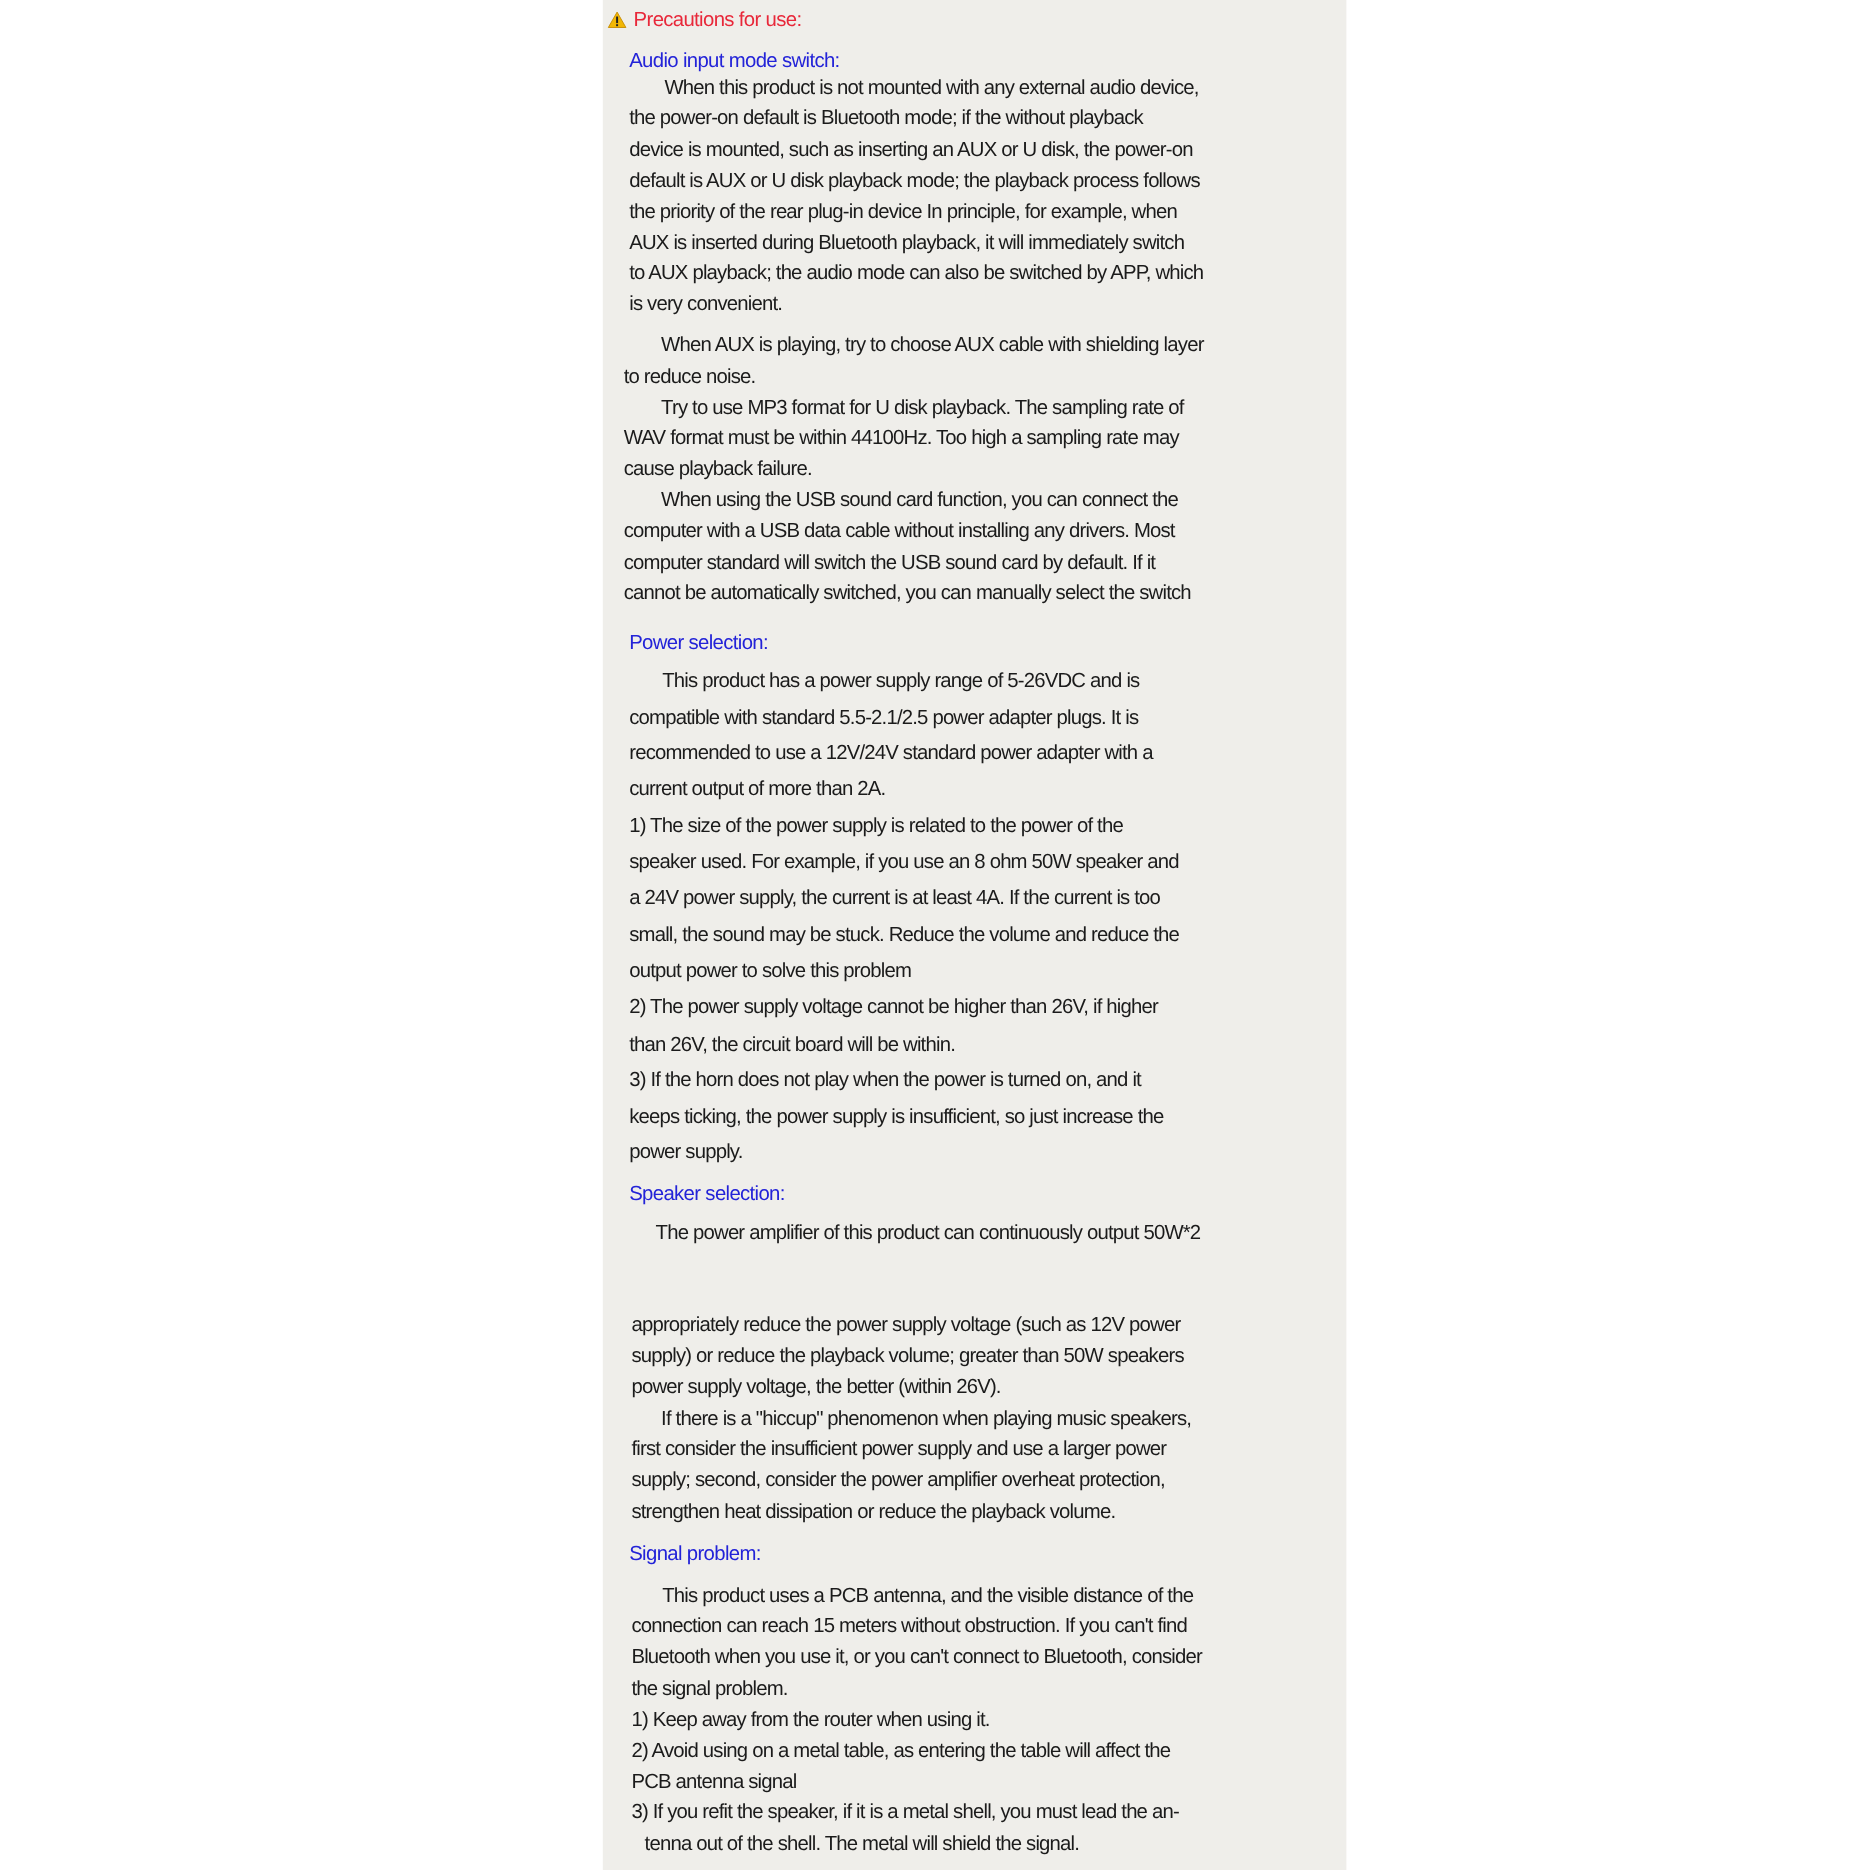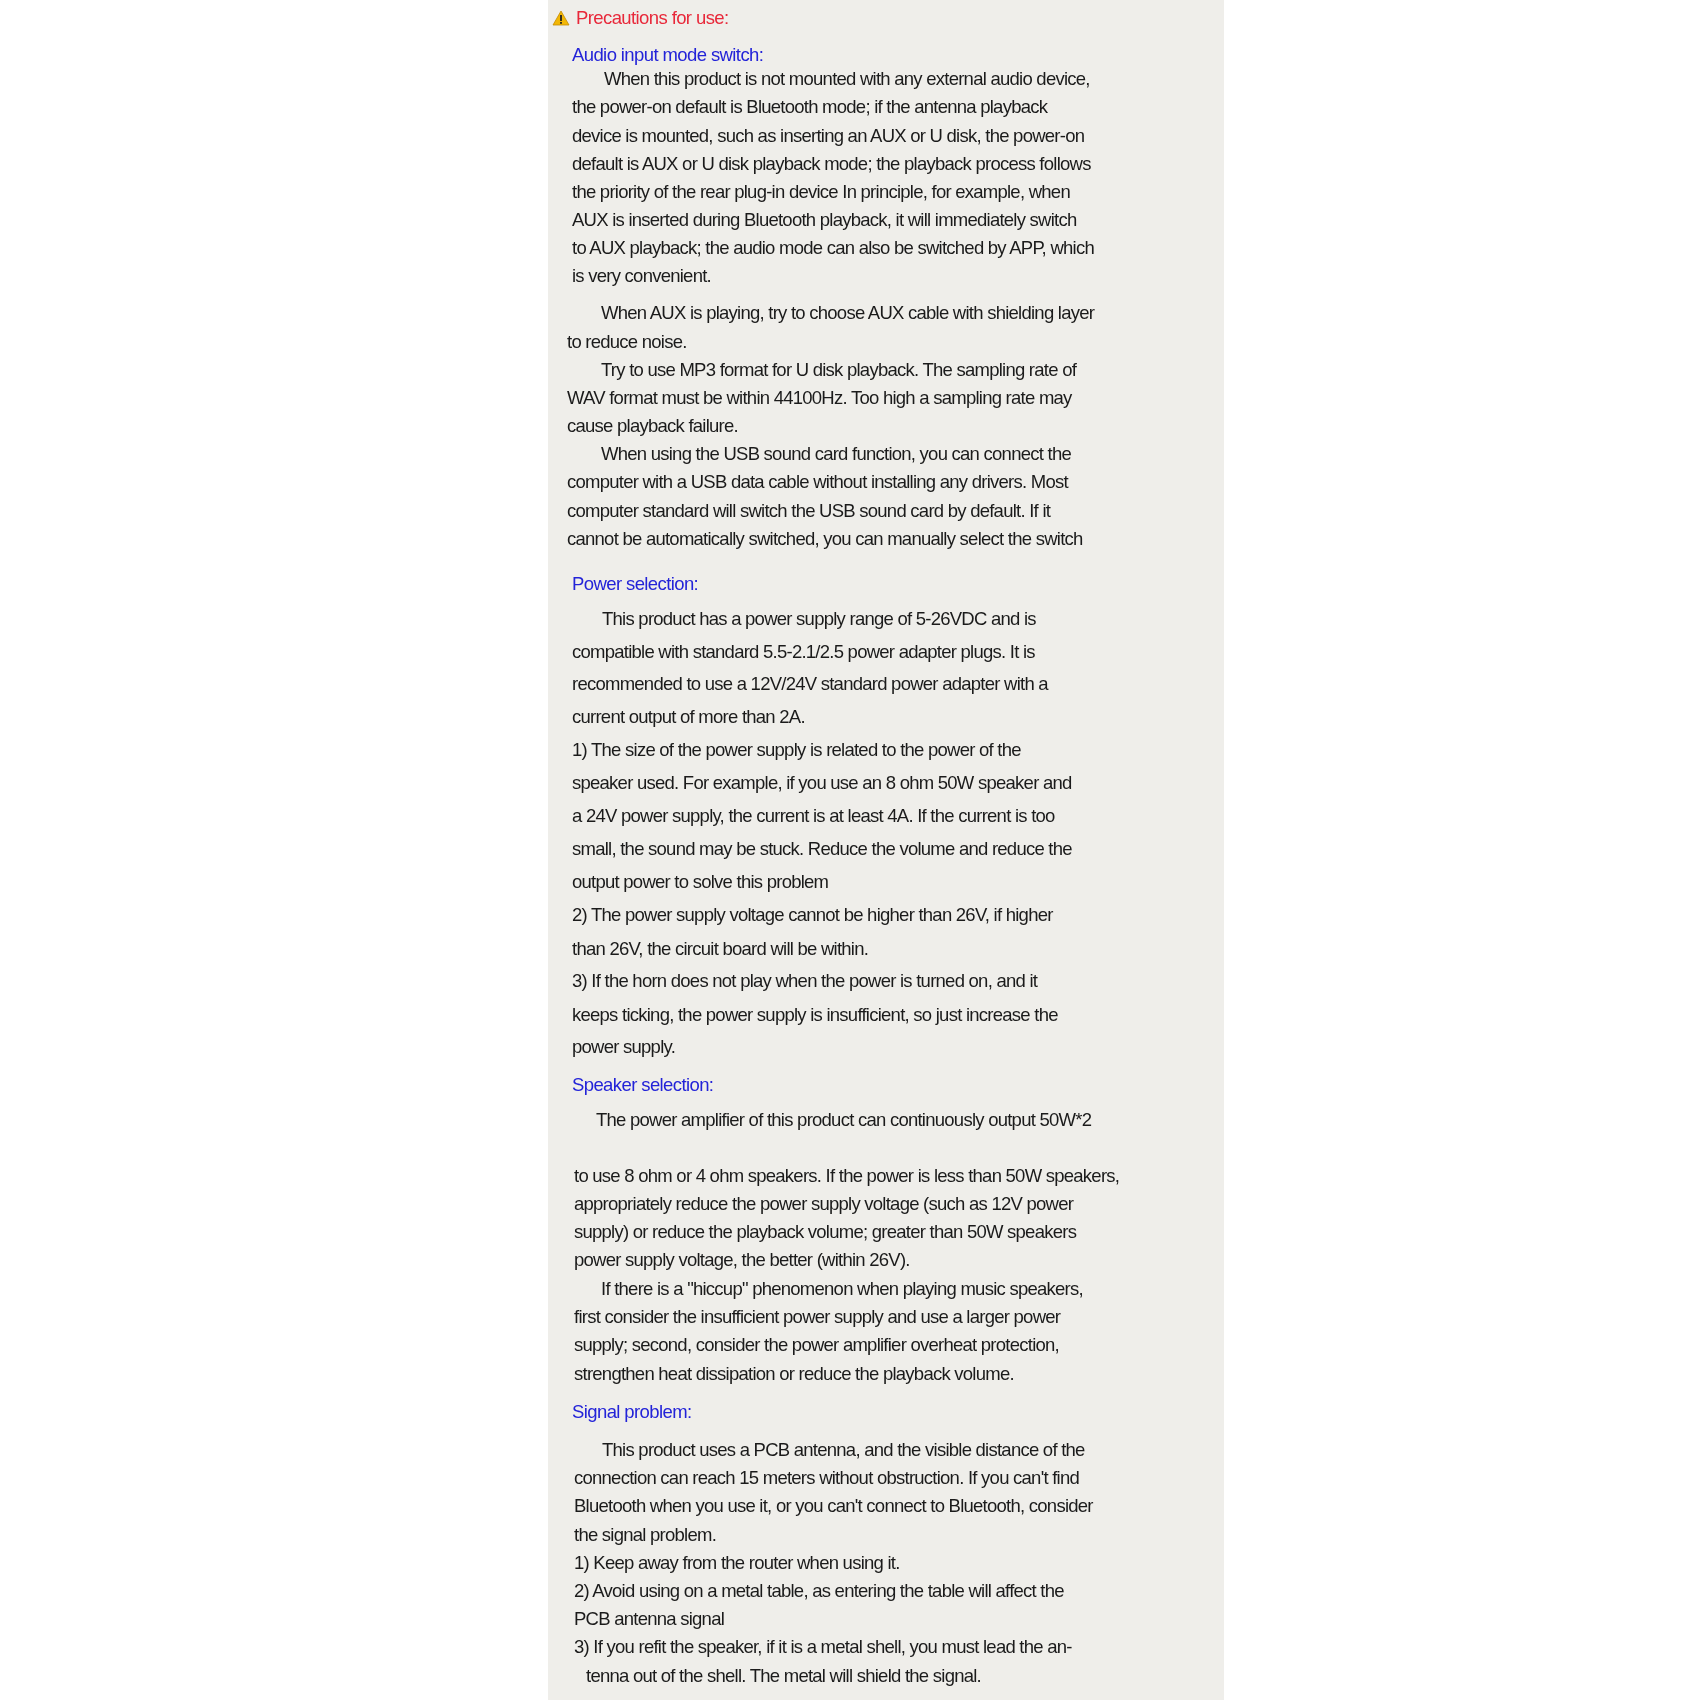--- a/index.html
+++ b/index.html
@@ -20,21 +20,21 @@
 <div class="panel">
   <svg class="warn" viewBox="0 0 18 16">
     <polygon points="9,1 17,15 1,15" fill="#f2b705" stroke="#c48a00" stroke-width="0.8"></polygon>
     <rect x="8.1" y="5" width="1.8" height="6" fill="#222"></rect>
     <rect x="8.1" y="12" width="1.8" height="1.8" fill="#222"></rect>
   </svg>
   <div class="title">Precautions for use:</div>
 
   <div class="hd" style="left:24px;top:55px">Audio input mode switch:</div>
   <div class="ln" style="left:56px;top:79px">When this product is not mounted with any external audio device,</div>
-  <div class="ln" style="left:24px;top:107px">the power-on default is Bluetooth mode; if the antenna playback</div>
+  <div class="ln" style="left:24px;top:107px">the power-on default is Bluetooth mode; if the without playback</div>
   <div class="ln" style="left:24px;top:136px">device is mounted, such as inserting an AUX or U disk, the power-on</div>
   <div class="ln" style="left:24px;top:164px">default is AUX or U disk playback mode; the playback process follows</div>
   <div class="ln" style="left:24px;top:192px">the priority of the rear plug-in device In principle, for example, when</div>
   <div class="ln" style="left:24px;top:220px">AUX is inserted during Bluetooth playback, it will immediately switch</div>
   <div class="ln" style="left:24px;top:248px">to AUX playback; the audio mode can also be switched by APP, which</div>
   <div class="ln" style="left:24px;top:276px">is very convenient.</div>
   <div class="ln" style="left:53px;top:313px">When AUX is playing, try to choose AUX cable with shielding layer</div>
   <div class="ln" style="left:19px;top:342px">to reduce noise.</div>
   <div class="ln" style="left:53px;top:370px">Try to use MP3 format for U disk playback. The sampling rate of</div>
   <div class="ln" style="left:19px;top:398px">WAV format must be within 44100Hz. Too high a sampling rate may</div>
@@ -55,21 +55,20 @@
   <div class="ln" style="left:24px;top:849px">small, the sound may be stuck. Reduce the volume and reduce the</div>
   <div class="ln" style="left:24px;top:882px">output power to solve this problem</div>
   <div class="ln" style="left:24px;top:915px">2) The power supply voltage cannot be higher than 26V, if higher</div>
   <div class="ln" style="left:24px;top:949px">than 26V, the circuit board will be within.</div>
   <div class="ln" style="left:24px;top:981px">3) If the horn does not play when the power is turned on, and it</div>
   <div class="ln" style="left:24px;top:1015px">keeps ticking, the power supply is insufficient, so just increase the</div>
   <div class="ln" style="left:24px;top:1047px">power supply.</div>
 
   <div class="hd" style="left:24px;top:1085px">Speaker selection:</div>
   <div class="ln" style="left:48px;top:1120px">The power amplifier of this product can continuously output 50W*2</div>
-  <div class="ln" style="left:26px;top:1176px">to use 8 ohm or 4 ohm speakers. If the power is less than 50W speakers,</div>
   <div class="ln" style="left:26px;top:1204px">appropriately reduce the power supply voltage (such as 12V power</div>
   <div class="ln" style="left:26px;top:1232px">supply) or reduce the playback volume; greater than 50W speakers</div>
   <div class="ln" style="left:26px;top:1260px">power supply voltage, the better (within 26V).</div>
   <div class="ln" style="left:53px;top:1289px">If there is a "hiccup" phenomenon when playing music speakers,</div>
   <div class="ln" style="left:26px;top:1317px">first consider the insufficient power supply and use a larger power</div>
   <div class="ln" style="left:26px;top:1345px">supply; second, consider the power amplifier overheat protection,</div>
   <div class="ln" style="left:26px;top:1374px">strengthen heat dissipation or reduce the playback volume.</div>
 
   <div class="hd" style="left:24px;top:1412px">Signal problem:</div>
   <div class="ln" style="left:54px;top:1450px">This product uses a PCB antenna, and the visible distance of the</div>

